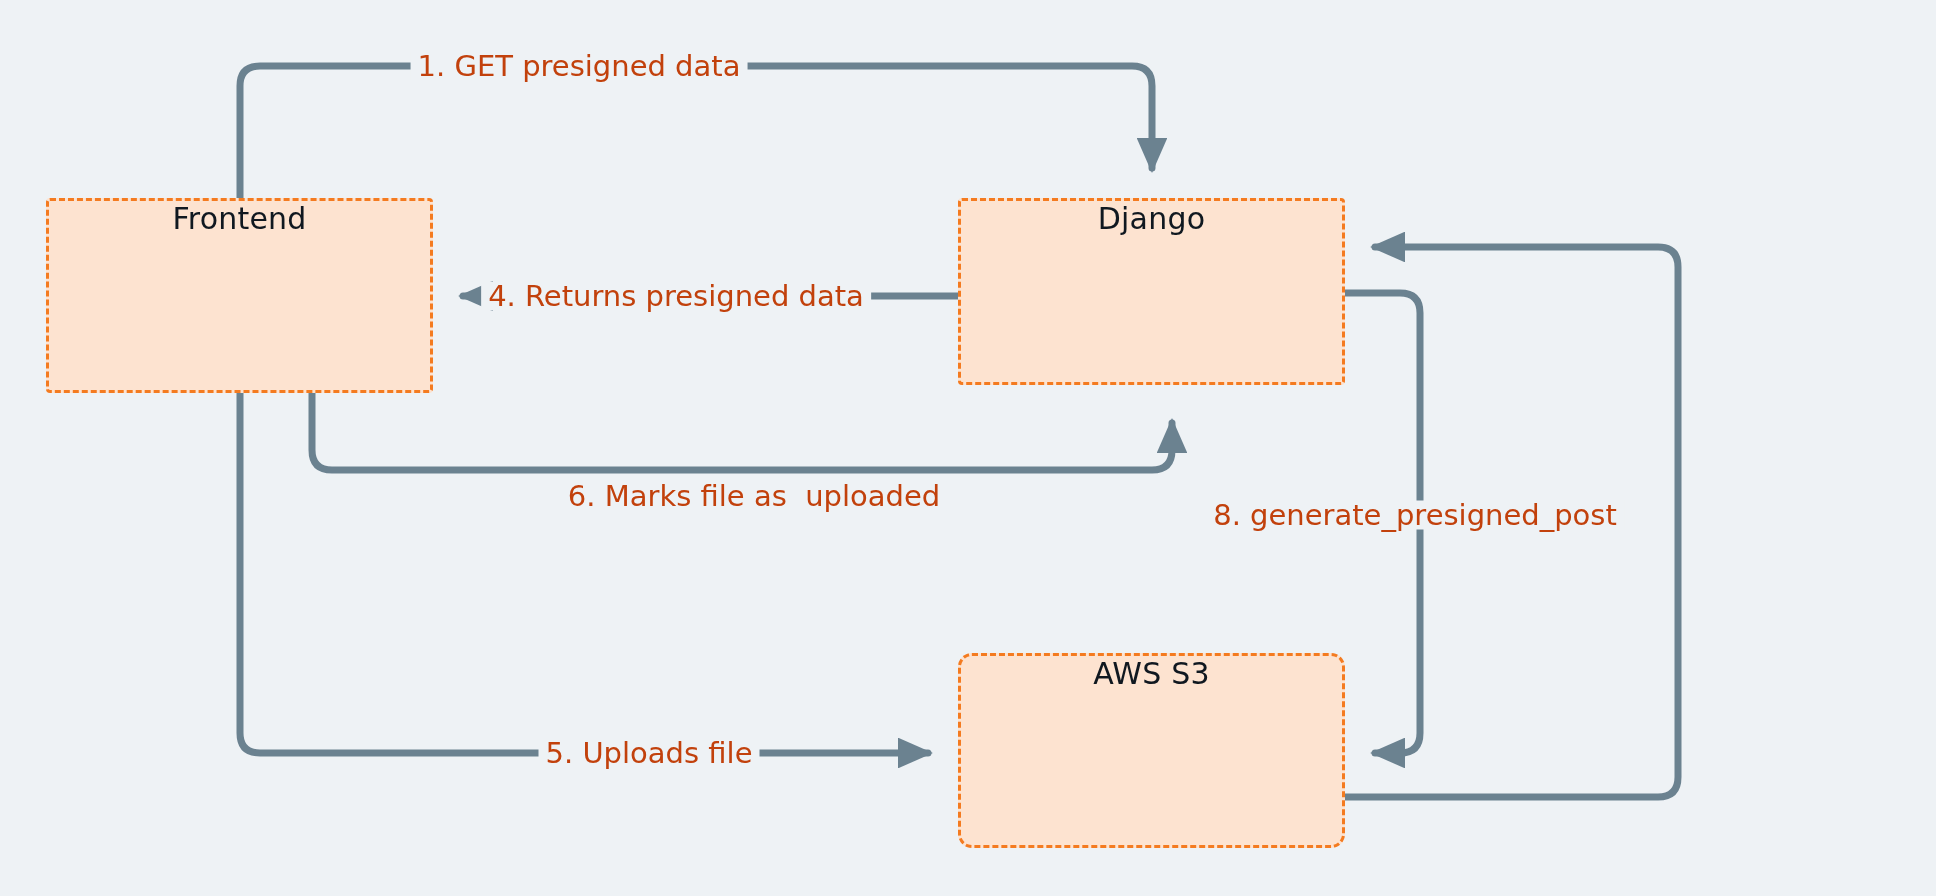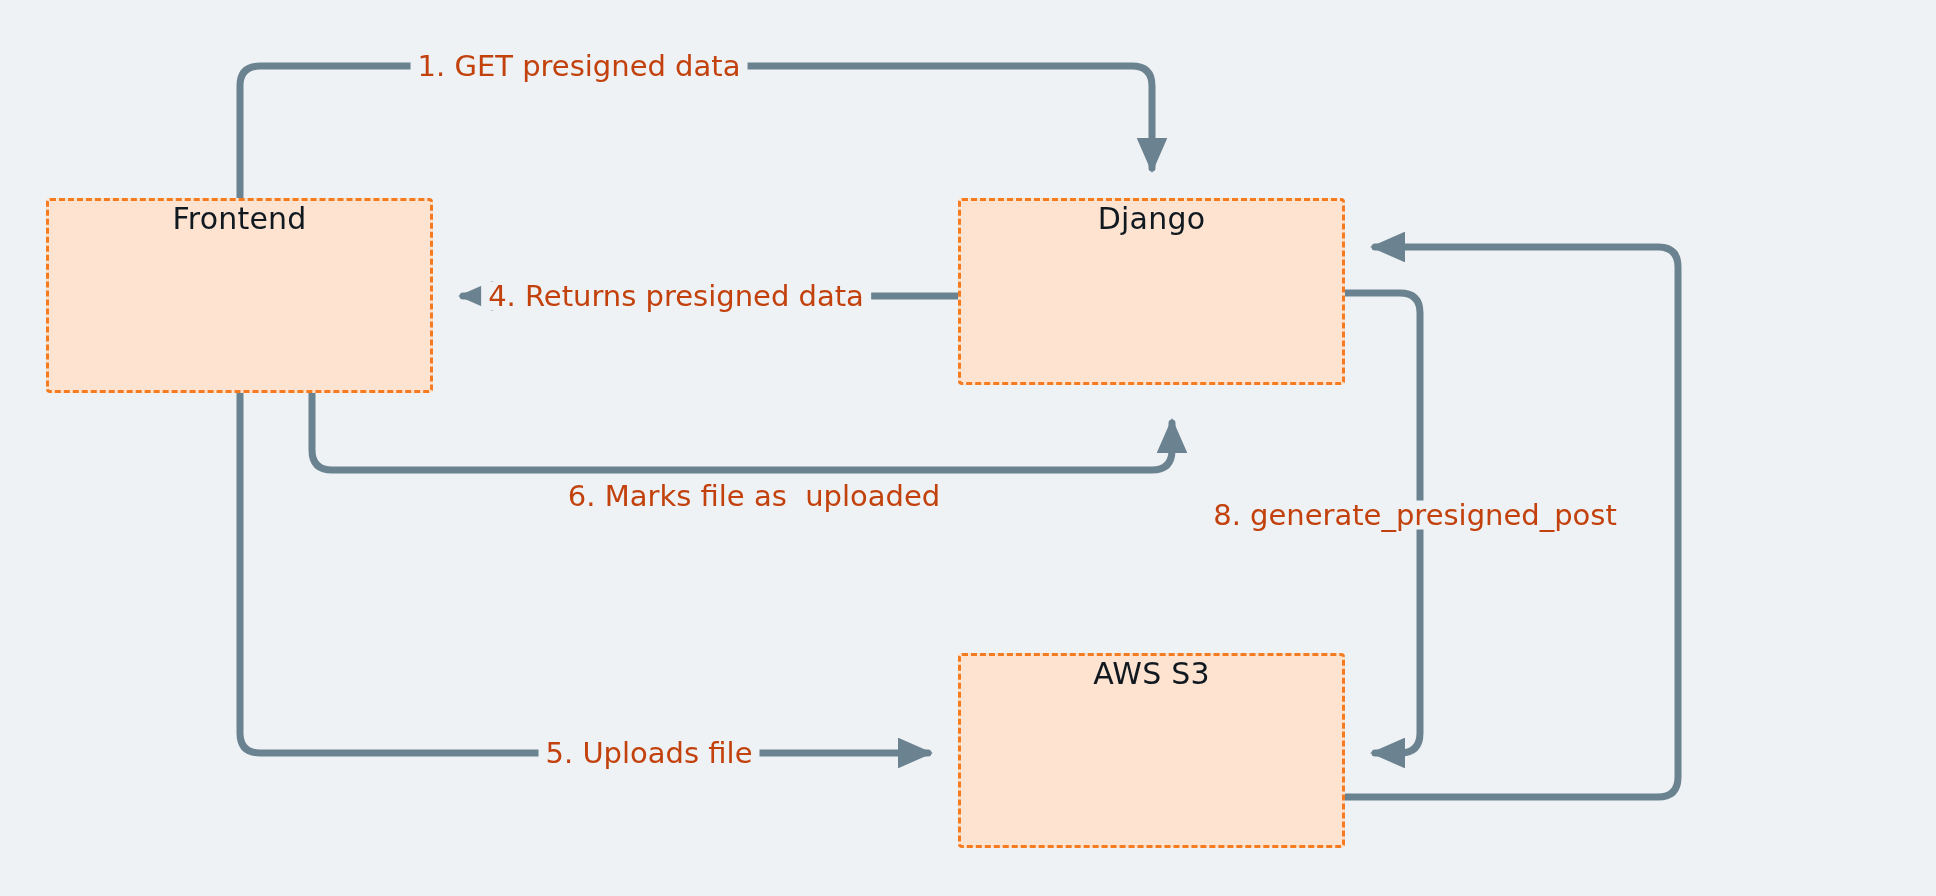--- a/index.html
+++ b/index.html
@@ -82,21 +82,21 @@
   </svg>
 
   <div class="node" style="left:46px; top:198px; width:387px; height:195px;">
     <span class="node-label">Frontend</span>
   </div>
 
   <div class="node" style="left:958px; top:198px; width:387px; height:187px;">
     <span class="node-label">Django</span>
   </div>
 
-  <div class="node" style="left:958px; top:653px; width:387px; height:195px;">
+  <div class="node" style="left:958px; top:653px; width:387px; height:195px;border-radius:14px;">
     <span class="node-label">AWS S3</span>
   </div>
 
   <div class="edge-label" style="left:579px; top:66px;">1. GET presigned data</div>
 
   <div class="edge-label" style="left:1415px; top:515px;">8. generate_presigned_post</div>
 
 
   <div class="edge-label" style="left:676px; top:296px;">4. Returns presigned data</div>
 

